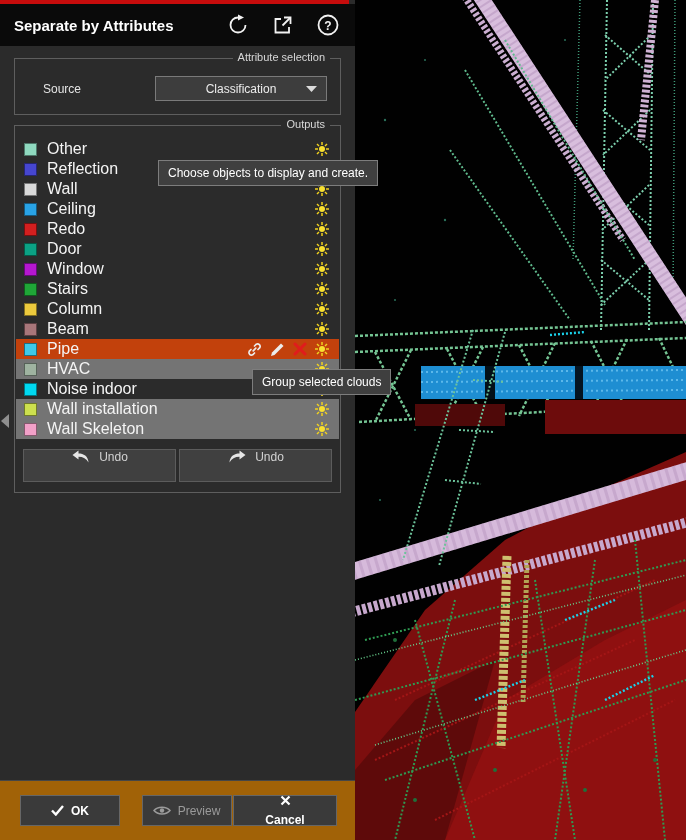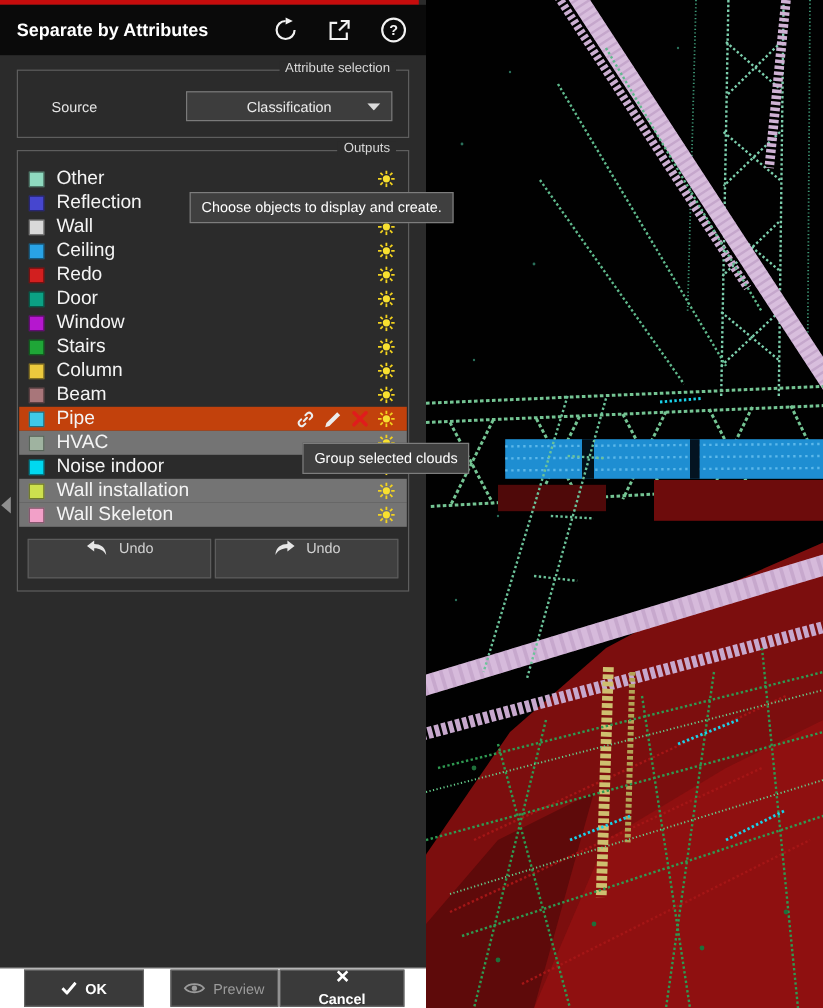--- a/index.html
+++ b/index.html
@@ -29,21 +29,21 @@
   .out-row.sel { background:#747474; }
   .out-row.hot { background:#c2410c; }
   .swatch { width:13px; height:13px; border:1px solid rgba(0,0,0,0.45); flex:0 0 auto; }
   .out-label { margin-left:10px; font-size:16px; color:#f4f4f4; white-space:nowrap; }
   .row-icons { margin-left:auto; display:flex; align-items:center; gap:8px; }
   .tool { display:flex; cursor:pointer; line-height:0; }
 
   .ur-row { display:flex; gap:3px; margin:10px 7px 0; }
   .ur-btn { flex:1; height:33px; background:#404040; border:1px solid #5c5c5c; color:#d2d2d2; font-size:12px; display:flex; align-items:flex-start; justify-content:center; gap:8px; cursor:pointer; font-family:inherit; }
 
-  .footer { position:absolute; left:0; bottom:0; width:355px; height:34px; background:#ffffff; border-top:1px solid #464646; display:flex; align-items:center; padding:0 18px 0 20px; justify-content:space-between; }
+  .footer { position:absolute; left:0; bottom:0; width:355px; height:60px; background:#a16207; border-top:1px solid #464646; display:flex; align-items:center; padding:0 18px 0 20px; justify-content:space-between; }
   .f-btn { height:31px; background:#3a3a3a; border:1px solid #666; color:#fff; font-size:12px; display:flex; align-items:center; justify-content:center; gap:7px; cursor:pointer; font-family:inherit; }
   .f-ok { width:100px; font-weight:bold; }
   .f-preview { width:90px; color:#9b9b9b;margin-left:20px; }
   .f-cancel { width:104px; font-weight:bold;flex-direction:column; }
 
   
   .viewport { position:absolute; left:355px; top:0; width:331px; height:840px; background:#000; z-index:1; cursor:grab; }
 
   
   .collapse { position:absolute; left:1px; top:414px; width:0; height:0; border-top:7px solid transparent; border-bottom:7px solid transparent; border-right:8px solid #8f8f8f; cursor:pointer; z-index:26; }

